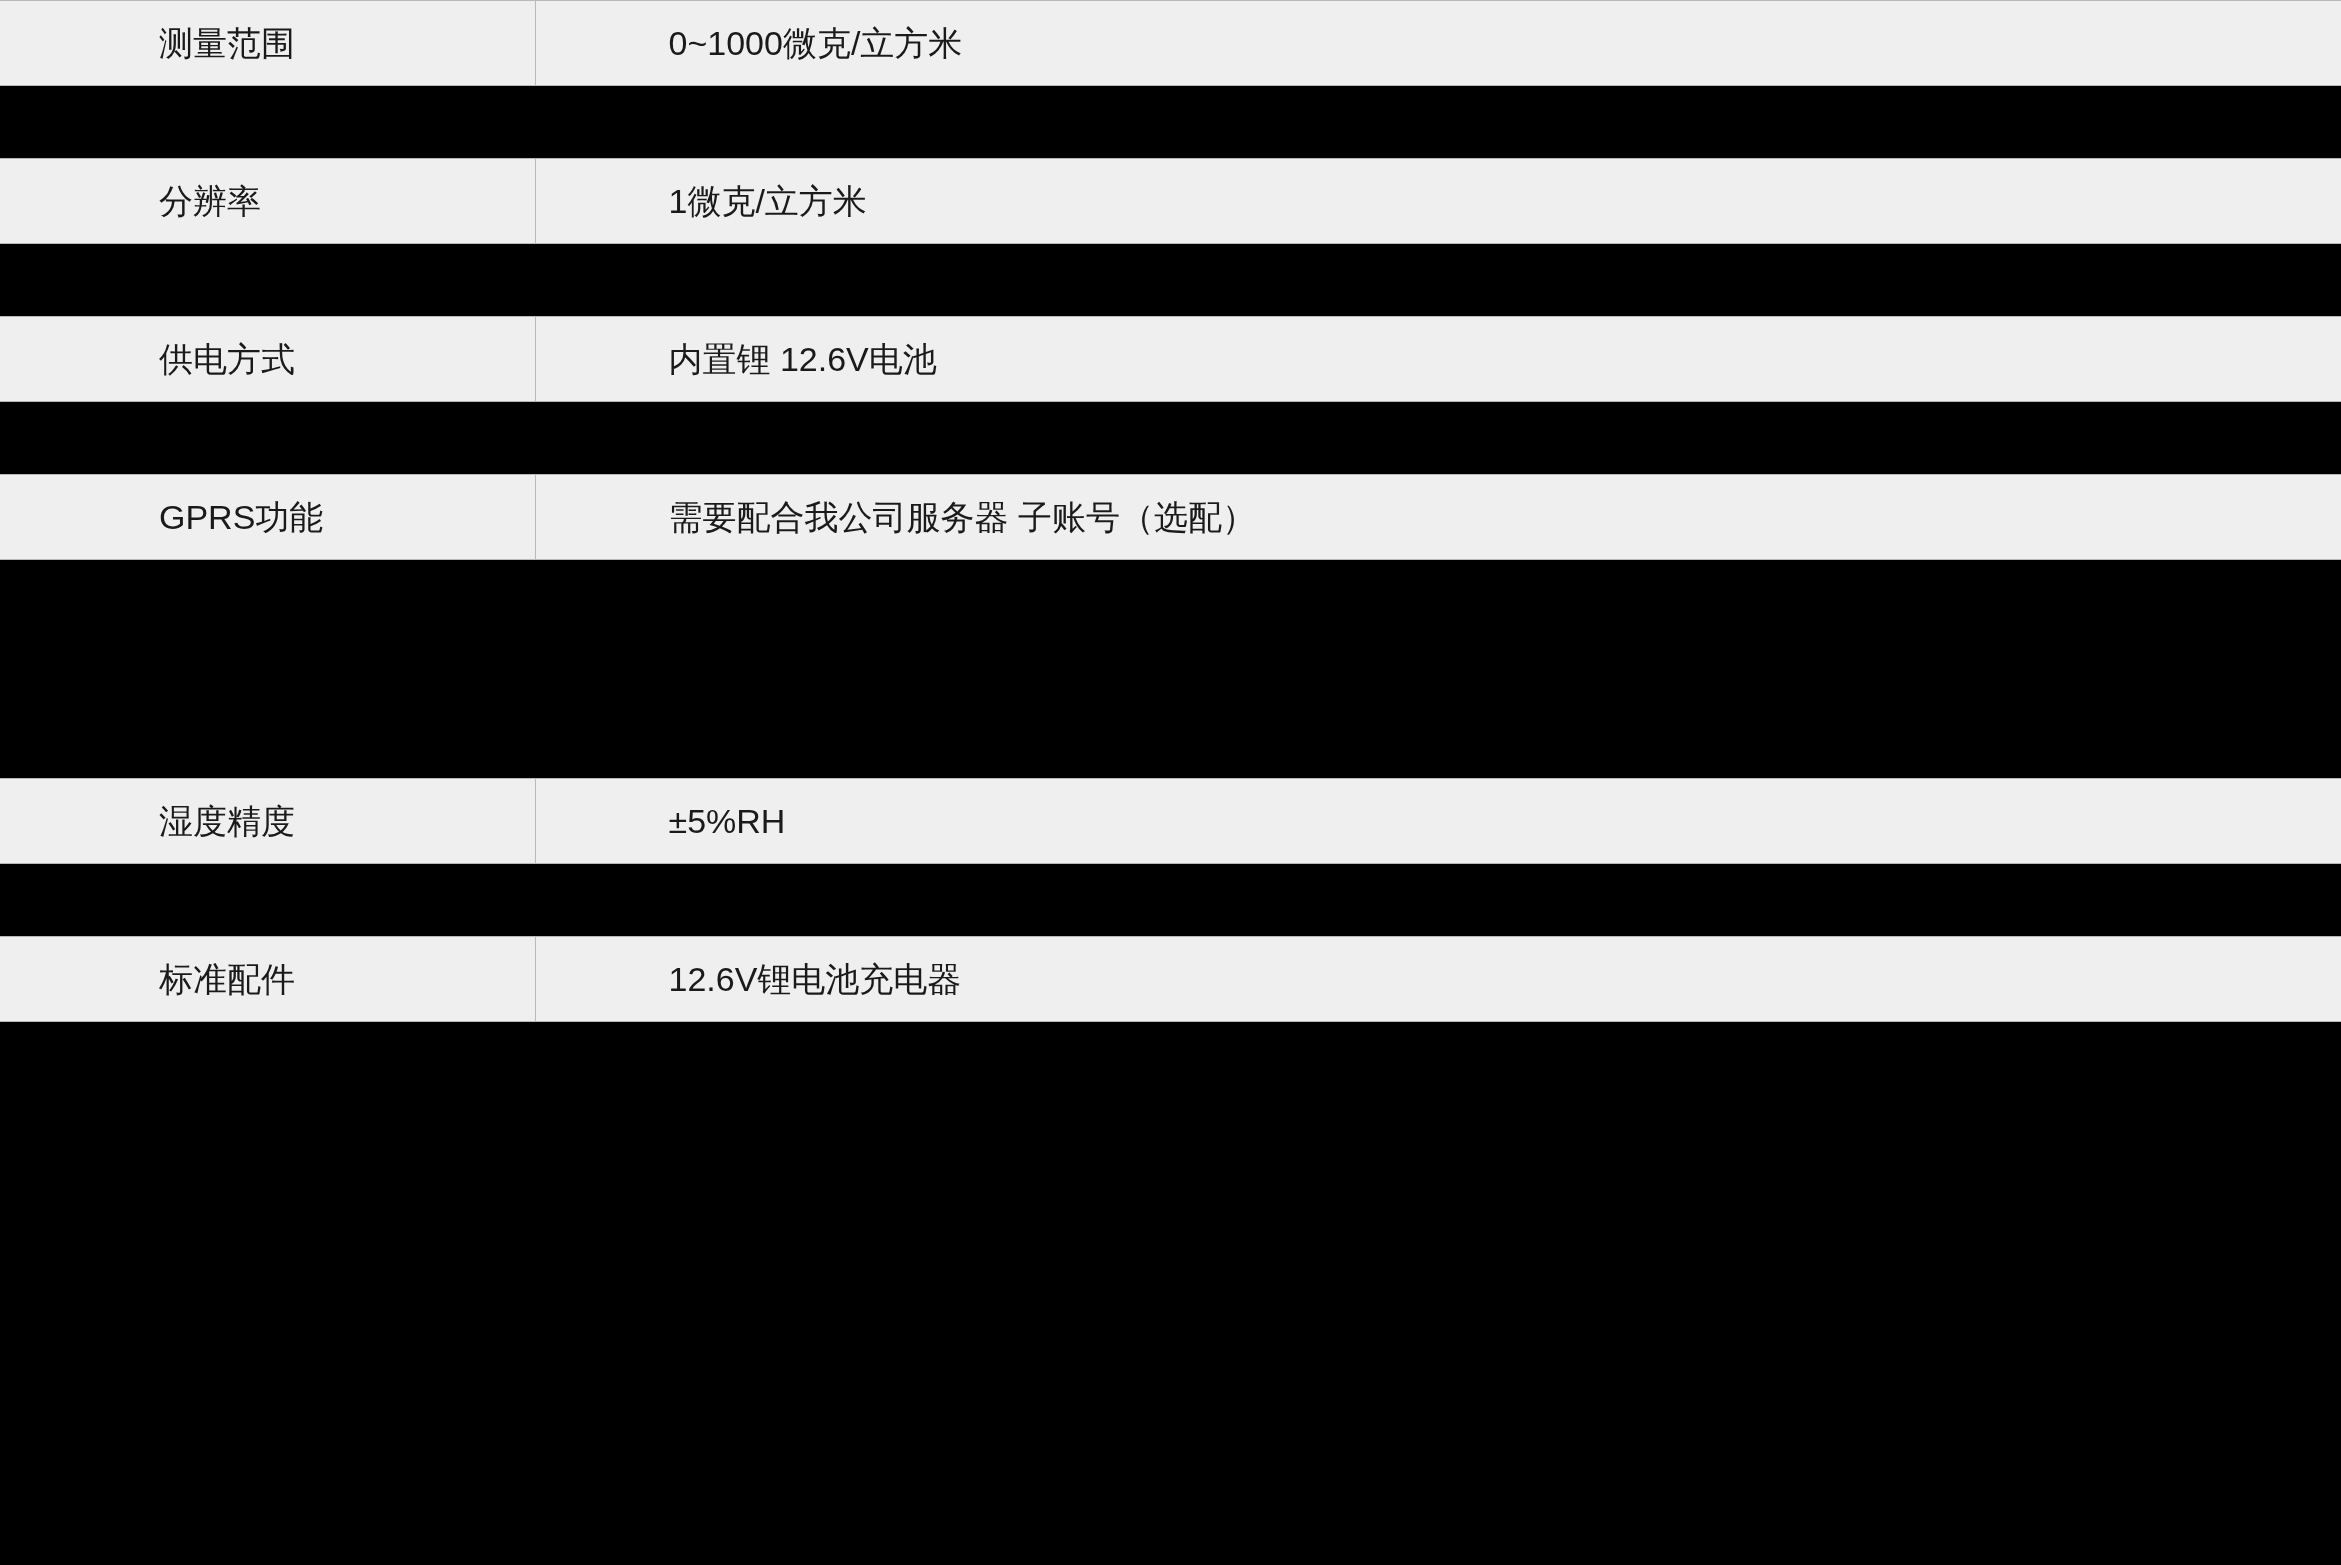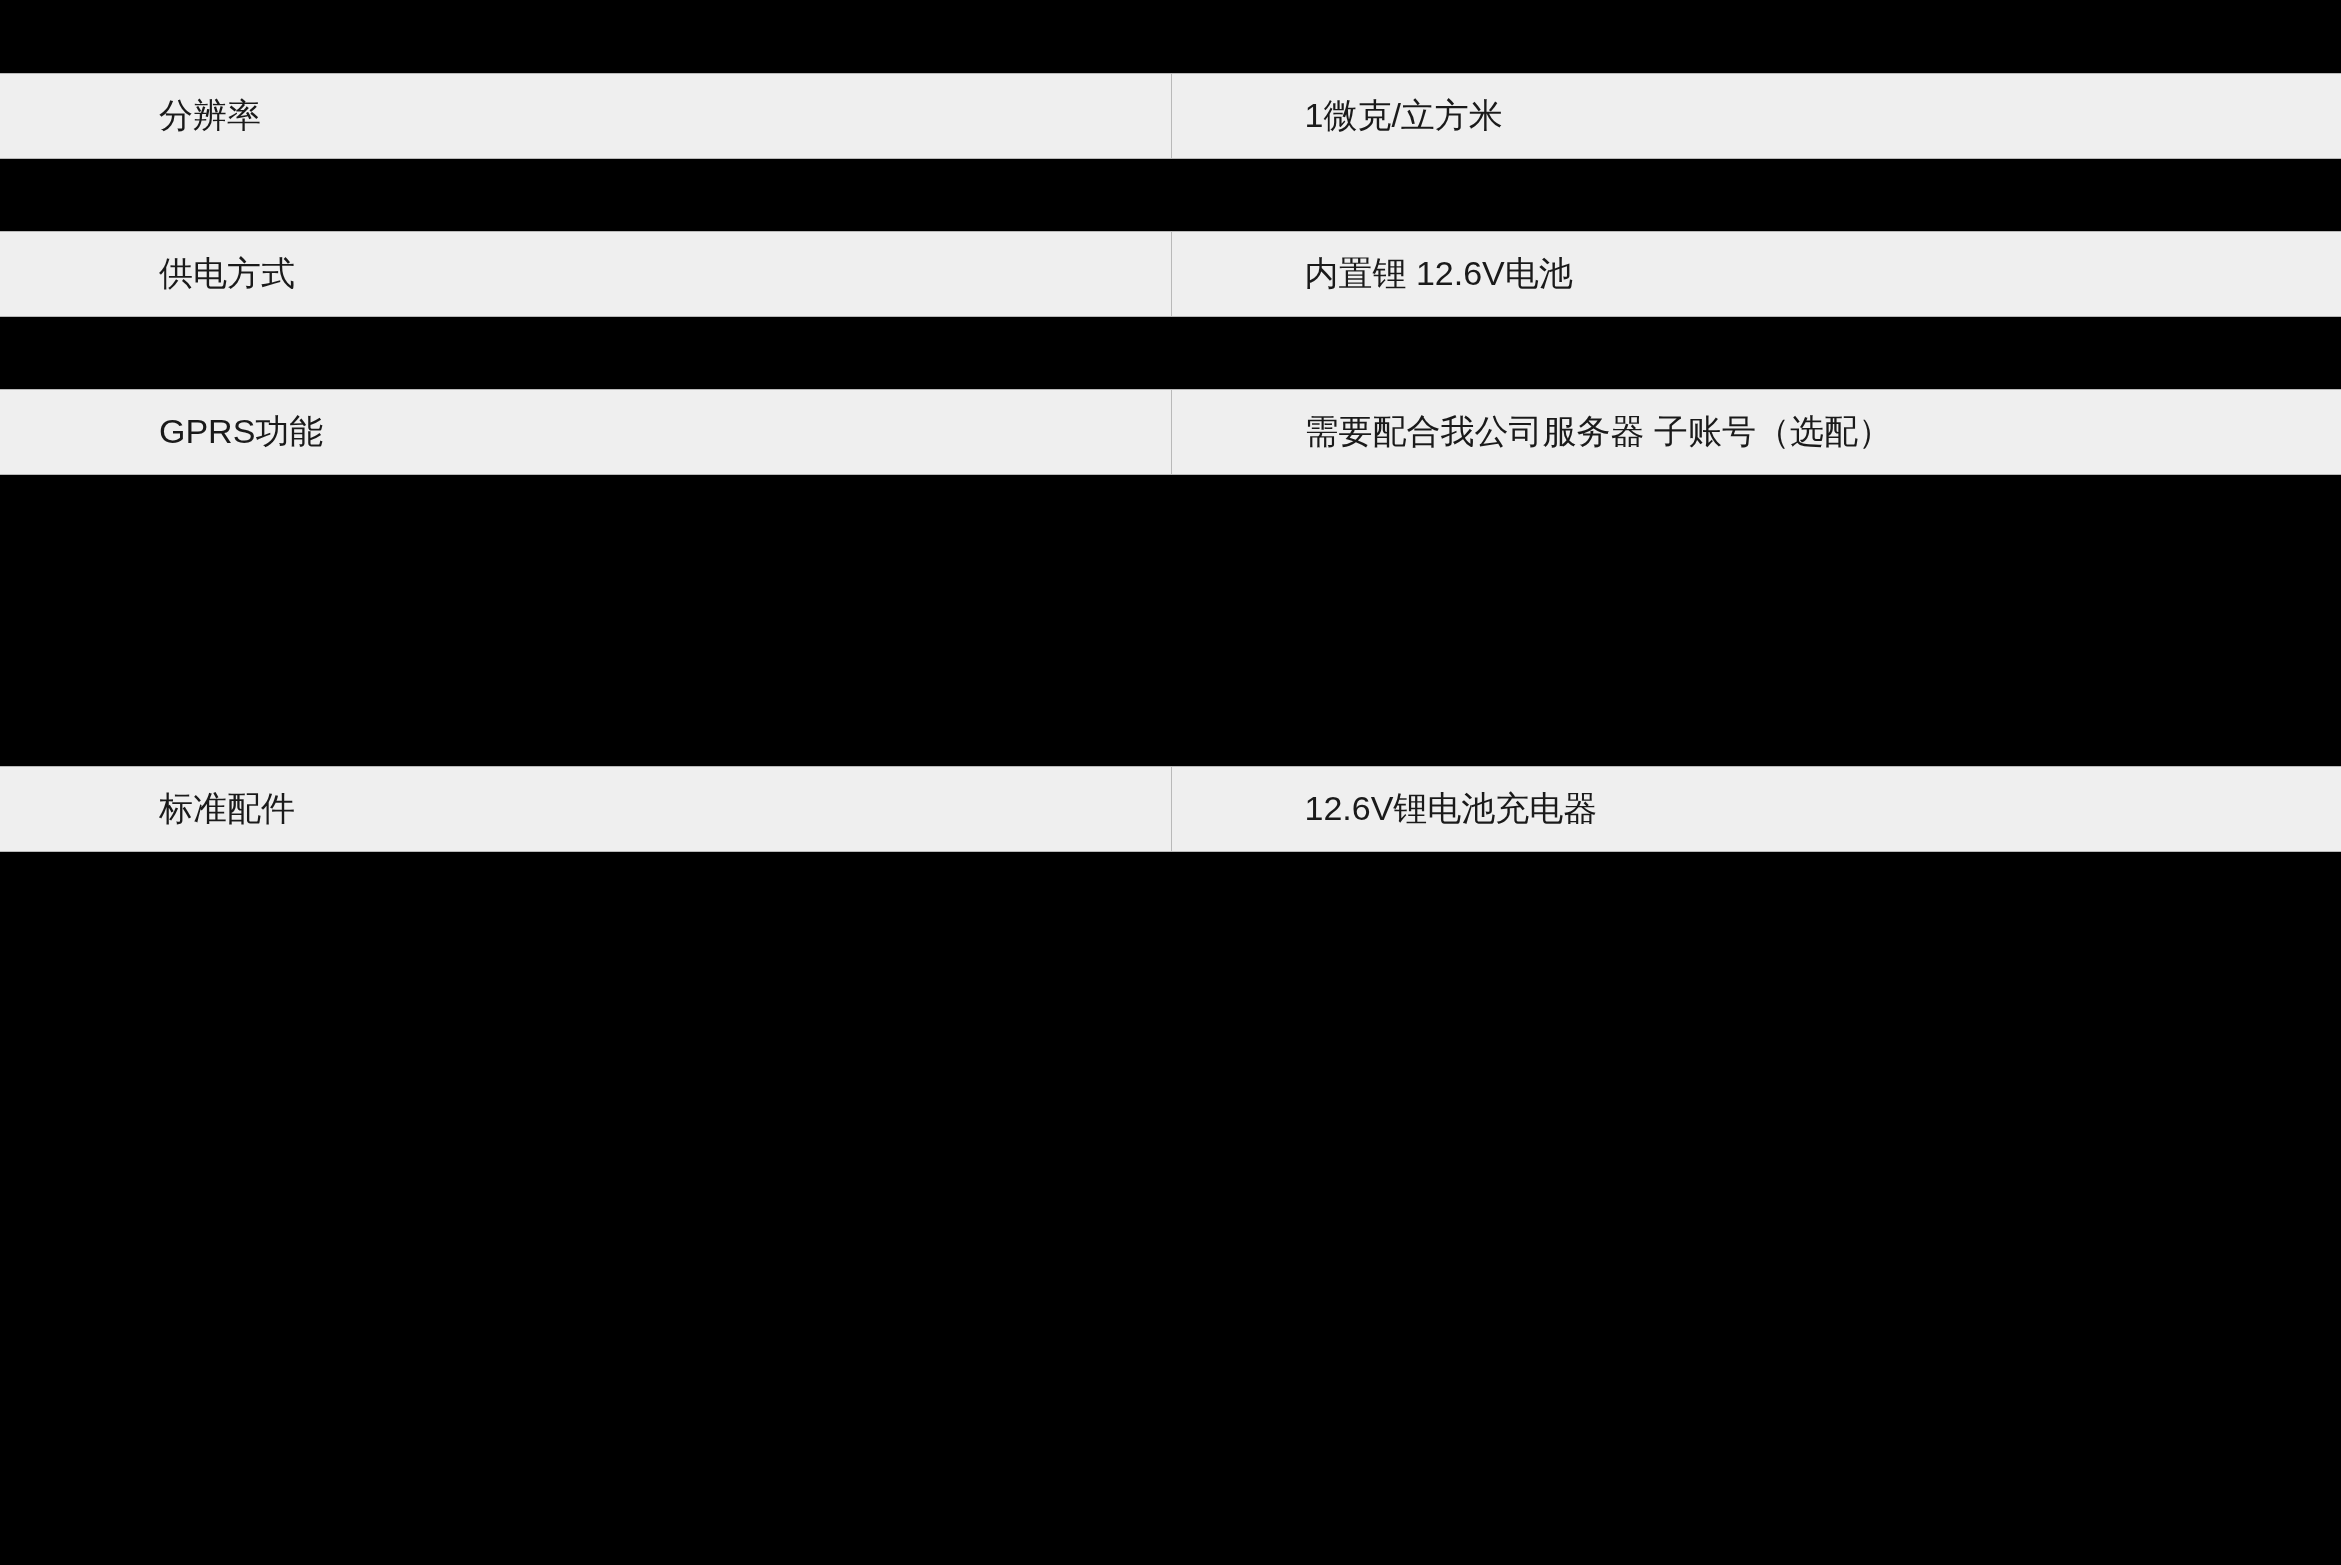--- a/index.html
+++ b/index.html
@@ -51,20 +51,24 @@
     padding-left: 133px;
     border-right: none;
   }
 </style>
 </head>
 <body>
 
 <table class="spec-table">
   <tbody>
 
+    <tr class="spec-row">
+      <td class="cell-label">测量范围</td>
+      <td class="cell-value">0~1000微克/立方米</td>
+    </tr>
     <tr class="gap-row">
         <td colspan="2"></td>
       </tr>
 
     <tr class="spec-row">
       <td class="cell-label">分辨率</td>
       <td class="cell-value">1微克/立方米</td>
     </tr>
     <tr class="gap-row">
         <td colspan="2"></td>
@@ -87,20 +91,24 @@
       </tr>
 
     <tr class="gap-row">
         <td colspan="2"></td>
       </tr>
 
     <tr class="gap-row">
         <td colspan="2"></td>
       </tr>
 
+    <tr class="spec-row">
+      <td class="cell-label">湿度精度</td>
+      <td class="cell-value">±5%RH</td>
+    </tr>
     <tr class="gap-row">
         <td colspan="2"></td>
       </tr>
 
     <tr class="spec-row">
       <td class="cell-label">标准配件</td>
       <td class="cell-value">12.6V锂电池充电器</td>
     </tr>
     <tr class="gap-row">
         <td colspan="2"></td>

